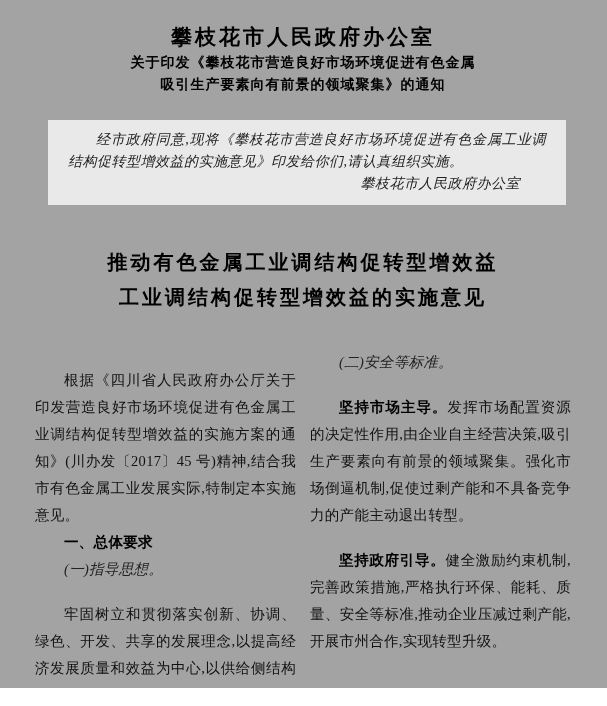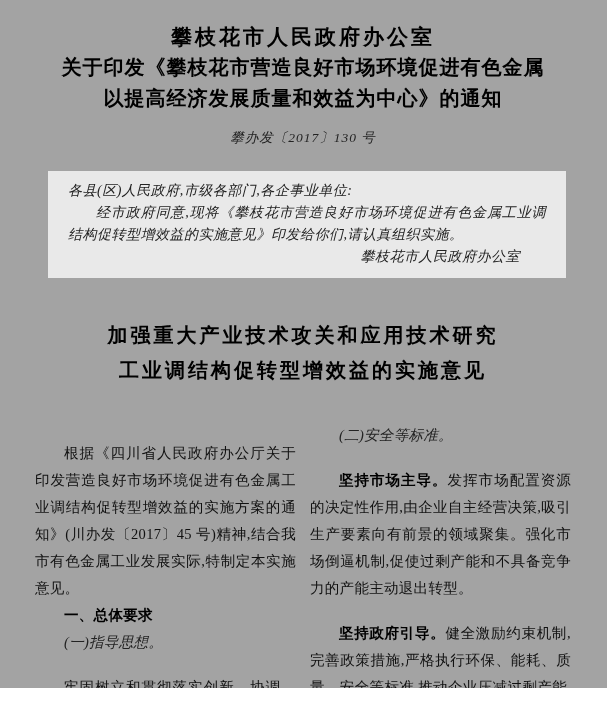--- a/index.html
+++ b/index.html
@@ -18,21 +18,21 @@
   .notice-header { text-align: center; }
   .office-title {
     font-size: 21px;
     font-weight: bold;
     letter-spacing: 3px;
     color: #000;
     line-height: 1.45;
     margin-top: 6px;
   }
   .notice-title-line {
-    font-size: 20px;
+    font-size: 14px;
     font-weight: bold;
     letter-spacing: 1px;
     color: #000;
     line-height: 1.55;
   }
   .doc-number {
     margin-top: 15px;
     font-size: 13.5px;
     font-style: italic;
     letter-spacing: 1px;
@@ -97,34 +97,32 @@
   }
 </style>
 </head>
 <body>
 
 <div class="page">
 
   <header class="notice-header">
     <div class="office-title">攀枝花市人民政府办公室</div>
     <div class="notice-title-line">关于印发《攀枝花市营造良好市场环境促进有色金属</div>
-    <div class="notice-title-line">以提高经济发展质量和效益为中心》的通知</div>
-    <div class="doc-number">攀办发〔2017〕130 号</div>
+    <div class="notice-title-line">吸引生产要素向有前景的领域聚集》的通知</div>
   </header>
 
   <section class="notice-box">
-    <p class="salutation">各县(区)人民政府,市级各部门,各企事业单位:</p>
     <p class="notice-body">经市政府同意,现将《攀枝花市营造良好市场环境促进有色金属工业调结构促转型增效益的实施意见》印发给你们,请认真组织实施。</p>
     <div class="sig-block">
       <div class="sig-line">攀枝花市人民政府办公室</div>
     </div>
   </section>
 
   <h2 class="doc-title">
-    <div>加强重大产业技术攻关和应用技术研究</div>
+    <div>推动有色金属工业调结构促转型增效益</div>
     <div>工业调结构促转型增效益的实施意见</div>
   </h2>
 
   <main class="columns">
 
     <div class="col">
       <p class="indent">根据《四川省人民政府办公厅关于印发营造良好市场环境促进有色金属工业调结构促转型增效益的实施方案的通知》(川办发〔2017〕45 号)精神,结合我市有色金属工业发展实际,特制定本实施意见。</p>
       <p class="section-heading">一、总体要求</p>
       <p class="sub-heading">(一)指导思想。</p>
       <p class="indent">牢固树立和贯彻落实创新、协调、绿色、开发、共享的发展理念,以提高经济发展质量和效益为中心,以供给侧结构性改革为主线,着力推进转型发展,坚持调整存量和优化增量并举,化解结构性过剩产能,引导和支持行业战略重组,提高产业集中度,加强重大产业技术攻关和应用技术研究,促进行业技术进步,扩大应用消费市场,创造良好营商环境,推动有色金属工业调结构促转型增效益。</p>

